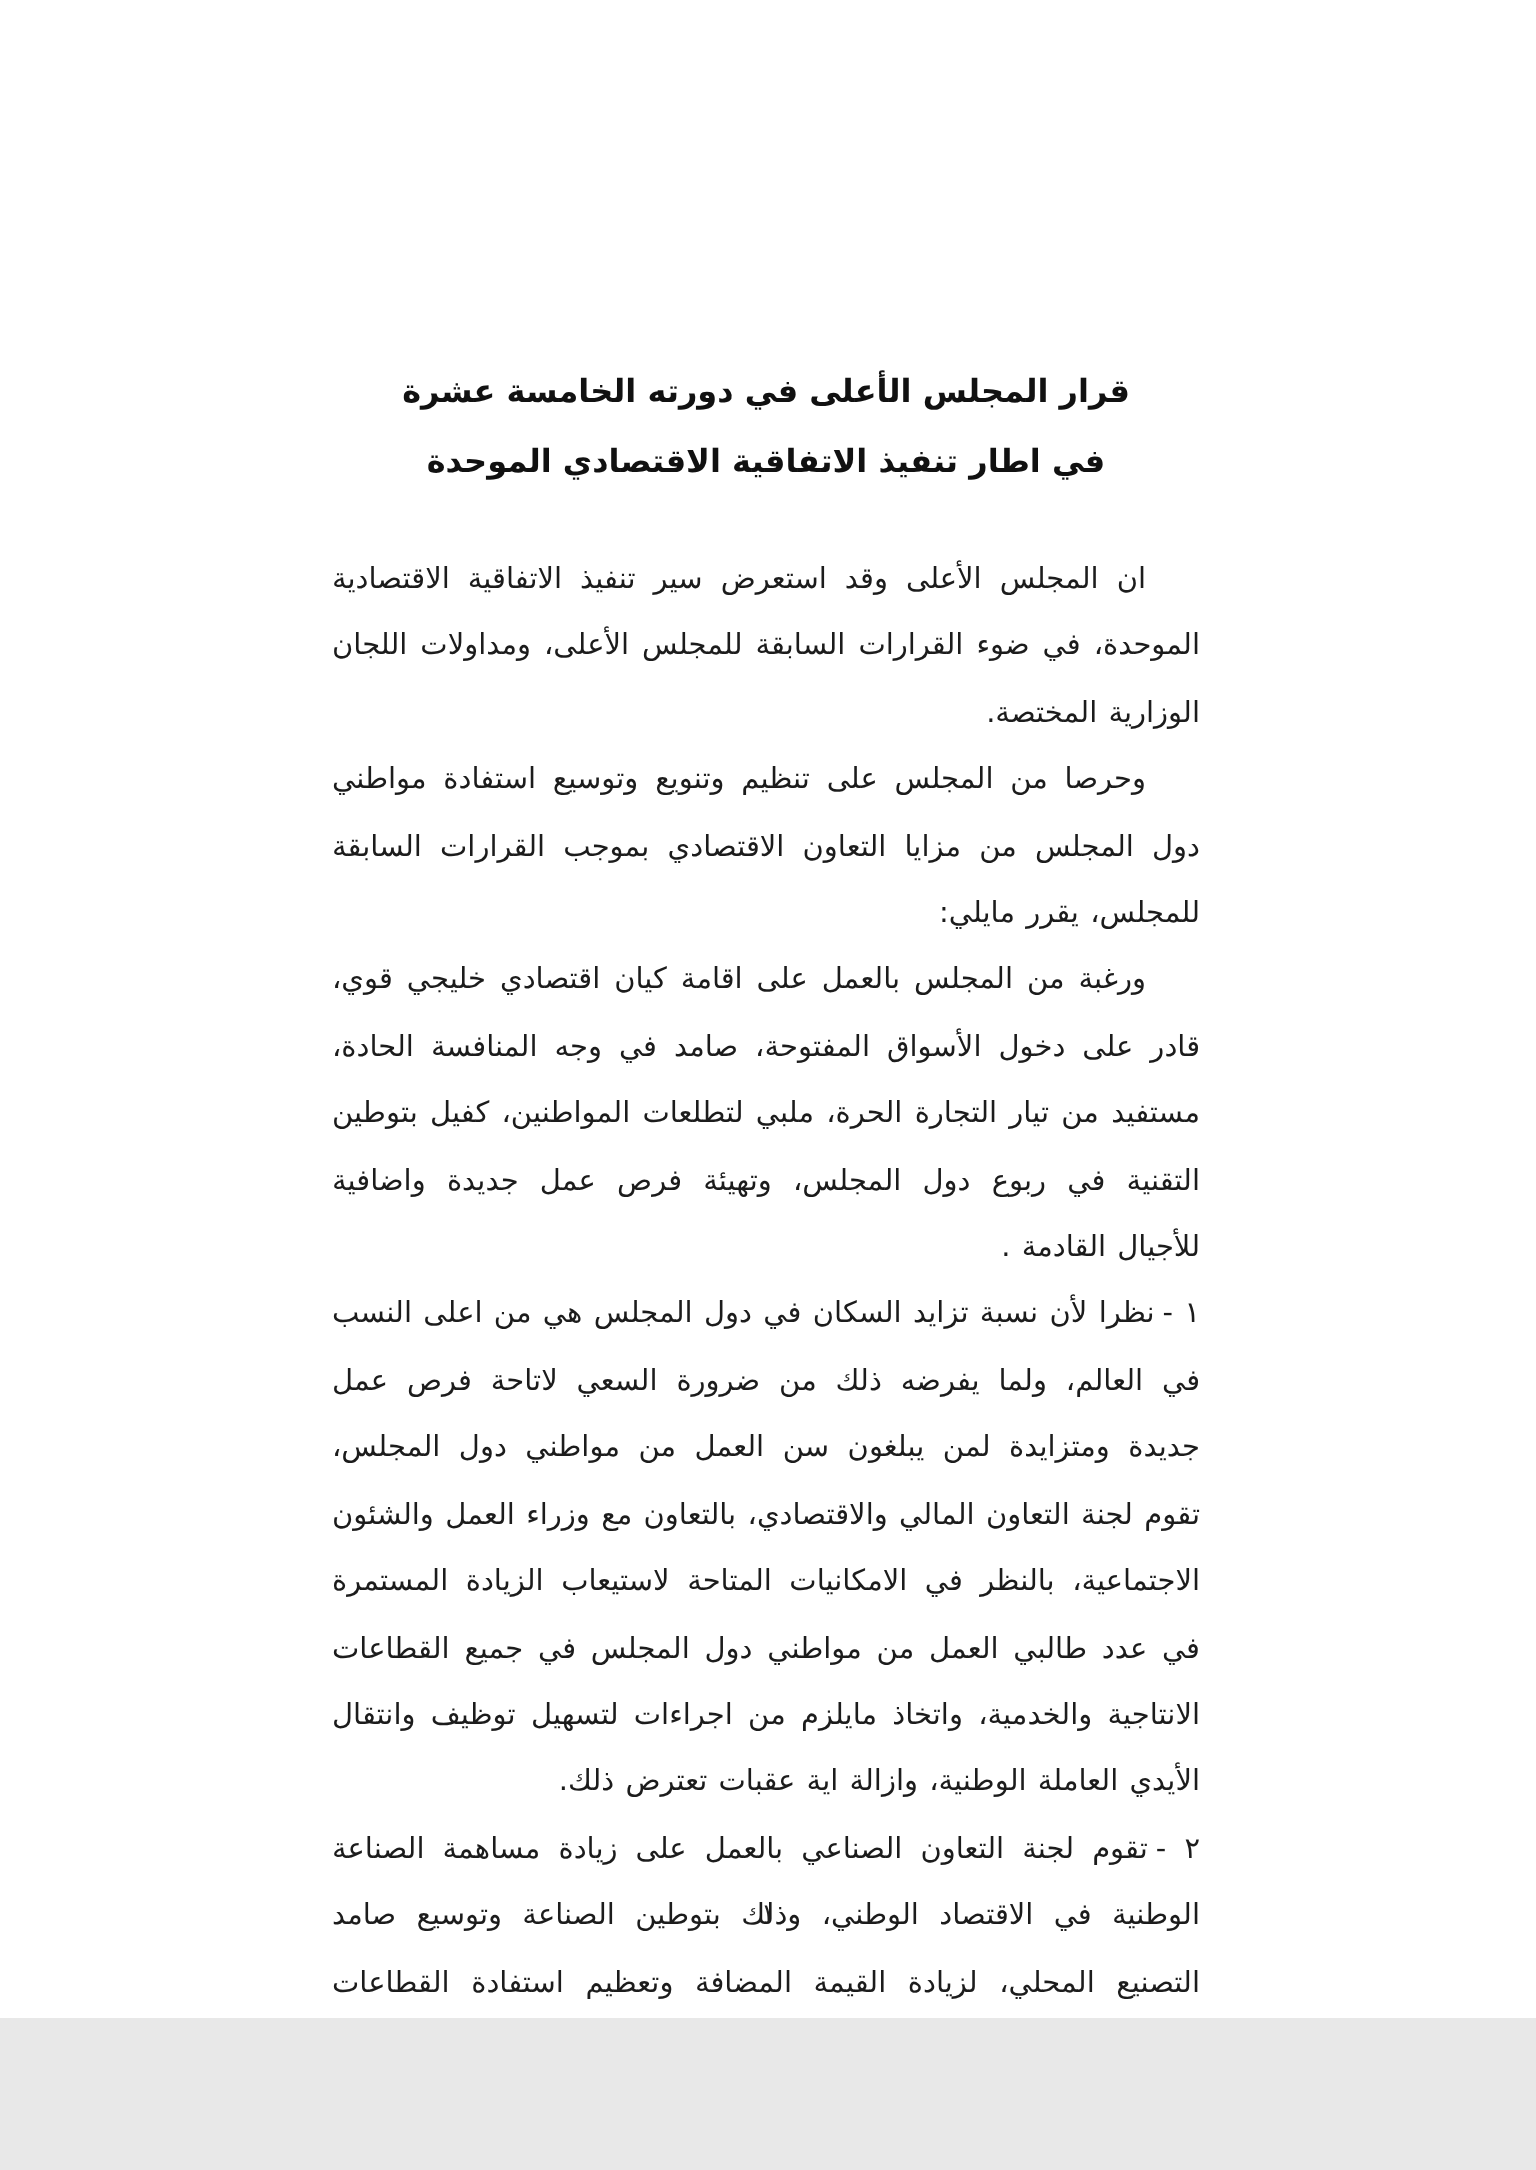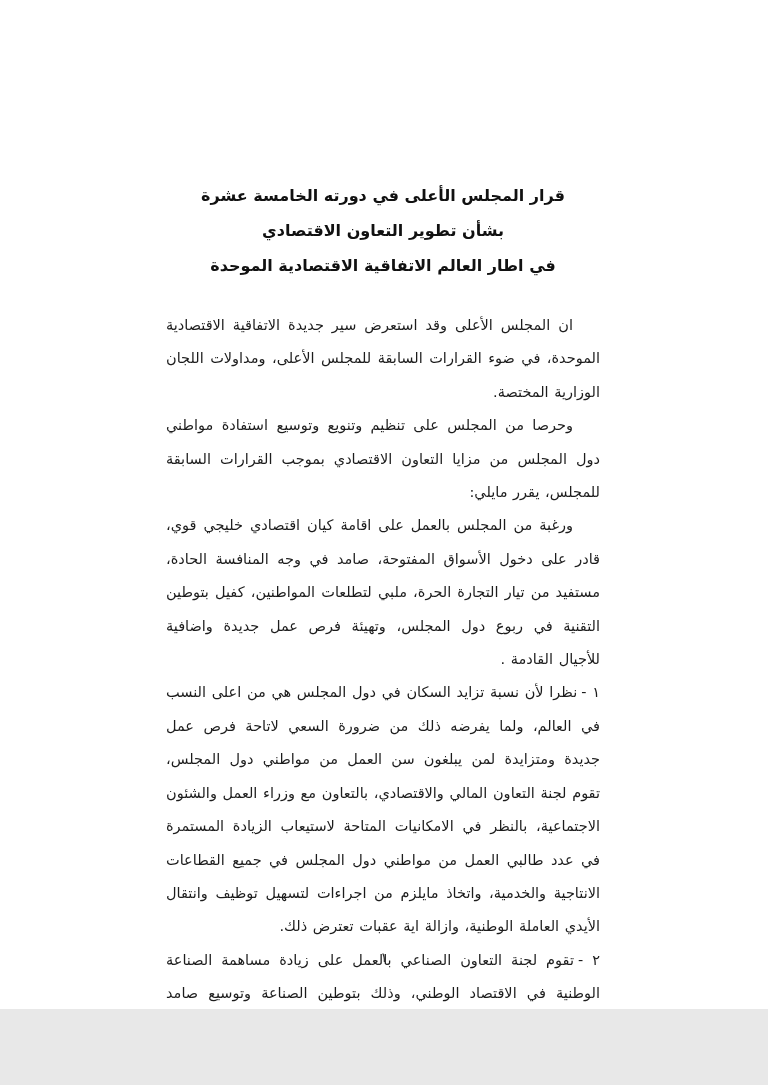--- a/index.html
+++ b/index.html
@@ -52,25 +52,24 @@
   }
 </style>
 </head>
 <body>
 
 <div class="page">
   <div class="content">
 
     <div class="title">
       <div class="title-line">قرار المجلس الأعلى في دورته الخامسة عشرة</div>
-      <div class="title-line">بشأن تطوير التعاون الاقتصادي</div>
-      <div class="title-line">في اطار العالم الاتفاقية الاقتصادية الموحدة</div>
+      <div class="title-line">في اطار تنفيذ الاتفاقية الاقتصادي الموحدة</div>
     </div>
 
-    <p class="para indent">ان المجلس الأعلى وقد استعرض سير جديدة الاتفاقية الاقتصادية الموحدة، في ضوء القرارات السابقة للمجلس الأعلى، ومداولات اللجان الوزارية المختصة.</p>
+    <p class="para indent">ان المجلس الأعلى وقد استعرض سير تنفيذ الاتفاقية الاقتصادية الموحدة، في ضوء القرارات السابقة للمجلس الأعلى، ومداولات اللجان الوزارية المختصة.</p>
     <p class="para indent">وحرصا من المجلس على تنظيم وتنويع وتوسيع استفادة مواطني دول المجلس من مزايا التعاون الاقتصادي بموجب القرارات السابقة للمجلس، يقرر مايلي:</p>
     <p class="para indent">ورغبة من المجلس بالعمل على اقامة كيان اقتصادي خليجي قوي، قادر على دخول الأسواق المفتوحة، صامد في وجه المنافسة الحادة، مستفيد من تيار التجارة الحرة، ملبي لتطلعات المواطنين، كفيل بتوطين التقنية في ربوع دول المجلس، وتهيئة فرص عمل جديدة واضافية للأجيال القادمة .</p>
 
     <p class="para"><span class="num">١ -</span><span>نظرا لأن نسبة تزايد السكان في دول المجلس هي من اعلى النسب في العالم، ولما يفرضه ذلك من ضرورة السعي لاتاحة فرص عمل جديدة ومتزايدة لمن يبلغون سن العمل من مواطني دول المجلس، تقوم لجنة التعاون المالي والاقتصادي، بالتعاون مع وزراء العمل والشئون الاجتماعية، بالنظر في الامكانيات المتاحة لاستيعاب الزيادة المستمرة في عدد طالبي العمل من مواطني دول المجلس في جميع القطاعات الانتاجية والخدمية، واتخاذ مايلزم من اجراءات لتسهيل توظيف وانتقال الأيدي العاملة الوطنية، وازالة اية عقبات تعترض ذلك.</span></p>
 
     <p class="para"><span class="num">٢ -</span><span>تقوم لجنة التعاون الصناعي بالعمل على زيادة مساهمة الصناعة الوطنية في الاقتصاد الوطني، وذلك بتوطين الصناعة وتوسيع صامد التصنيع المحلي، لزيادة القيمة المضافة وتعظيم استفادة القطاعات الاقتصادية من الأنشطة</span></p>
 
   </div>
 
   <div class="page-number">١</div>

